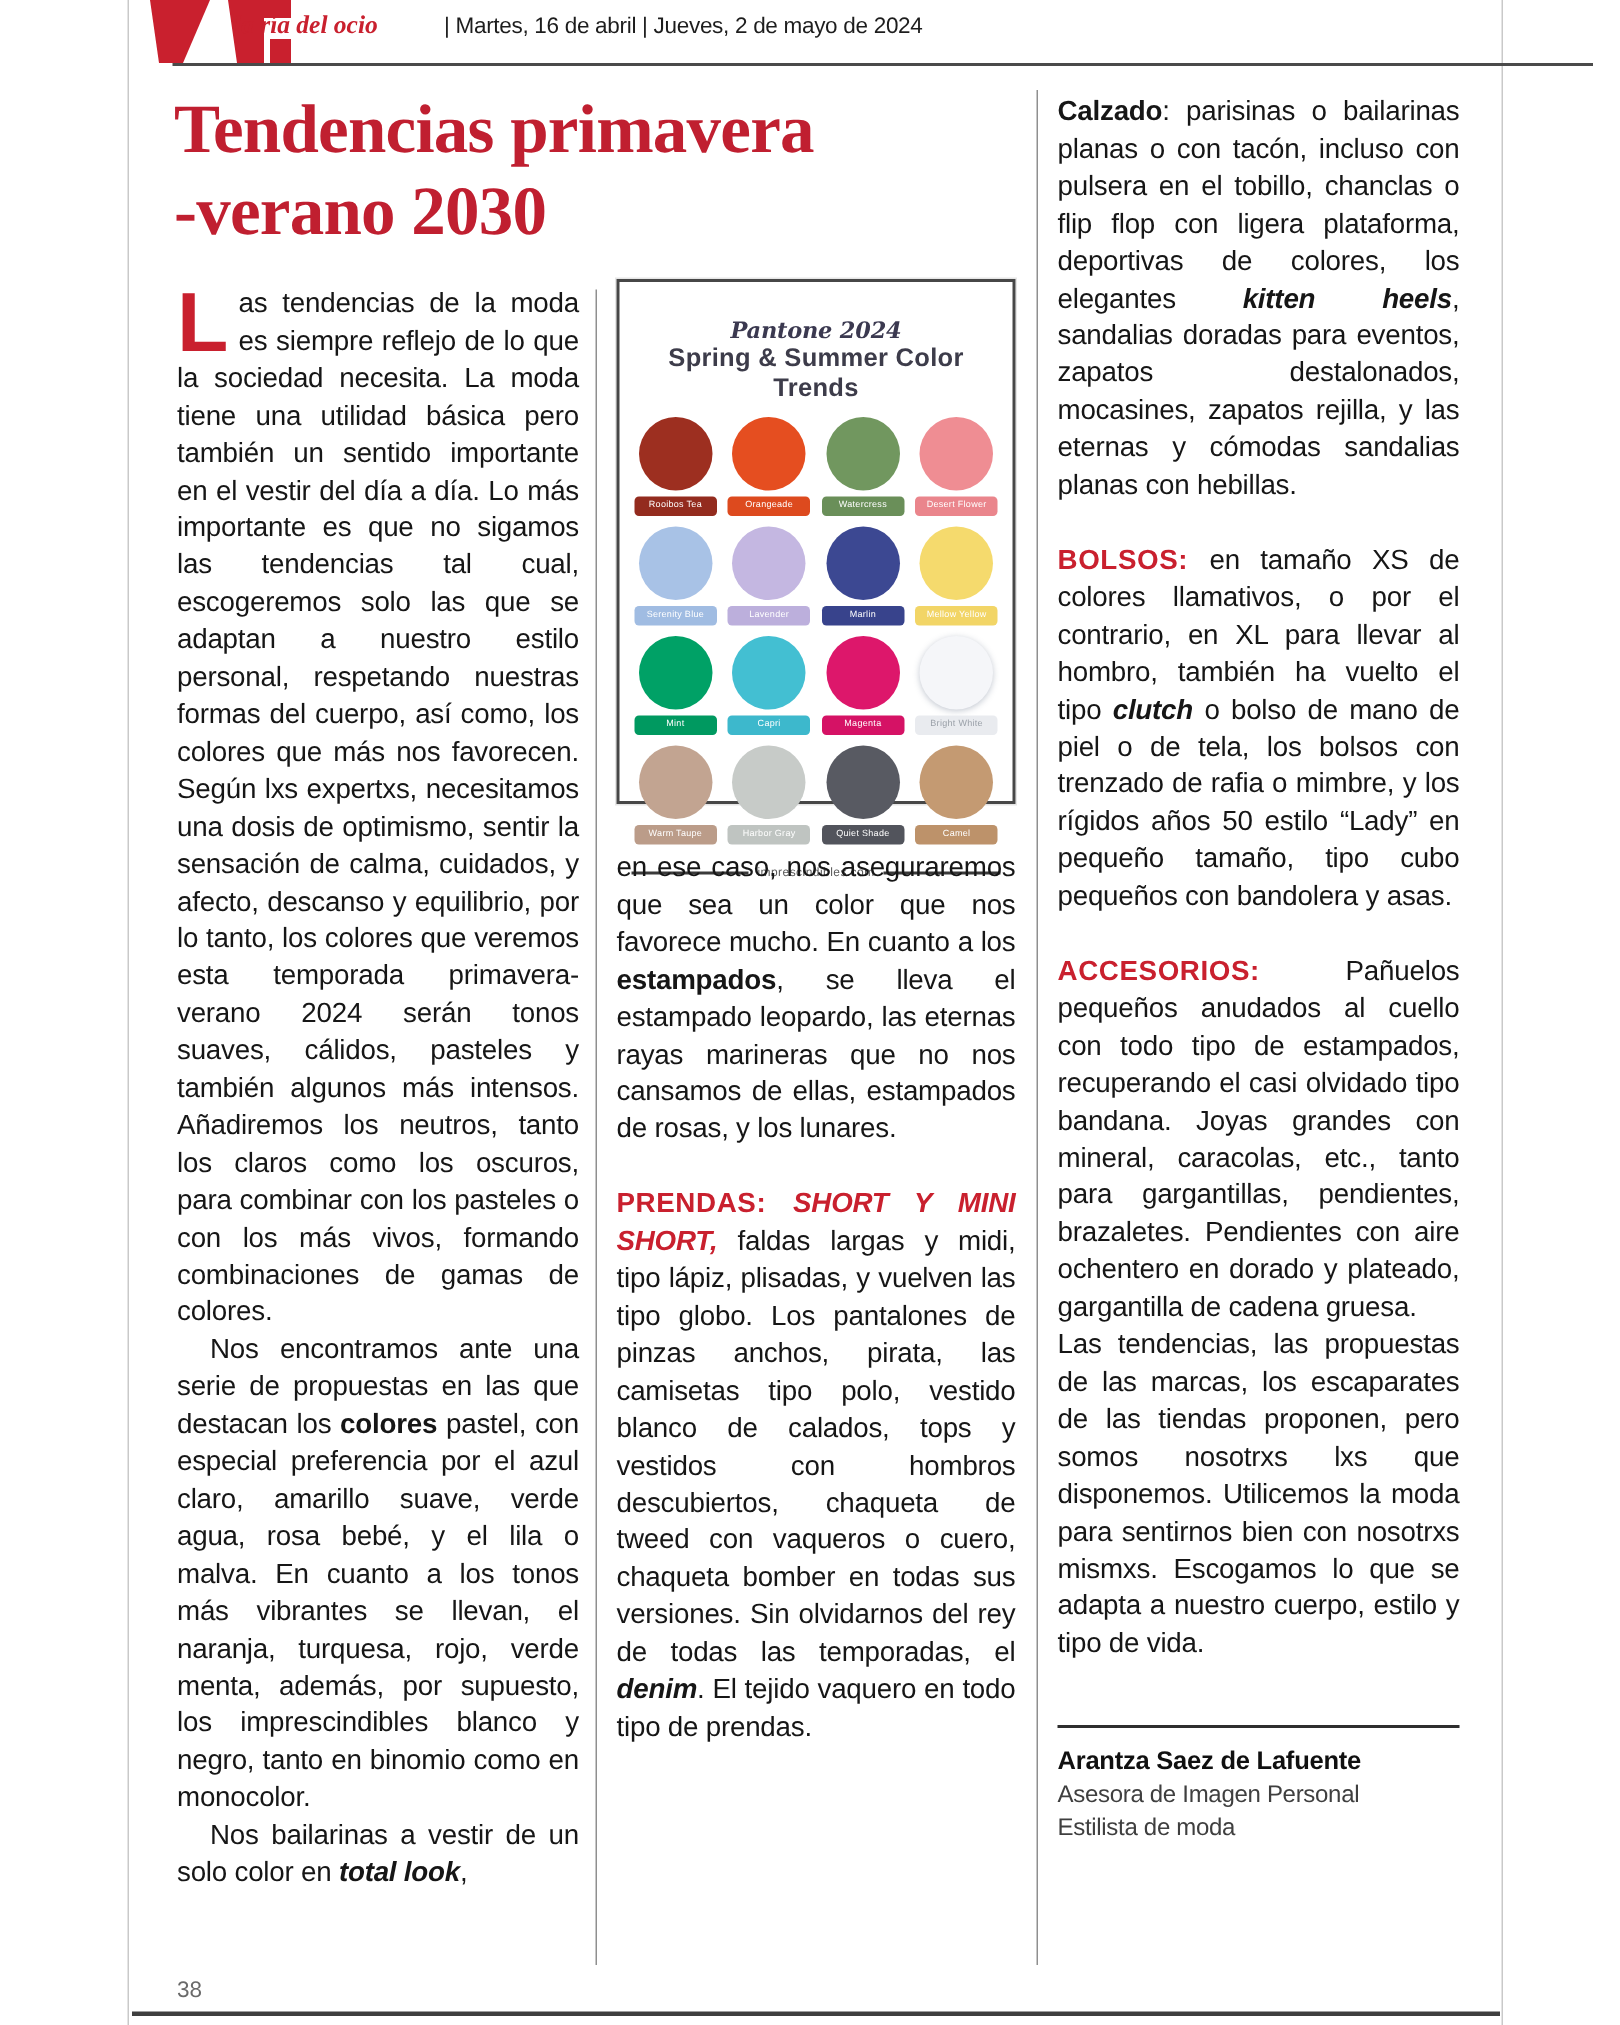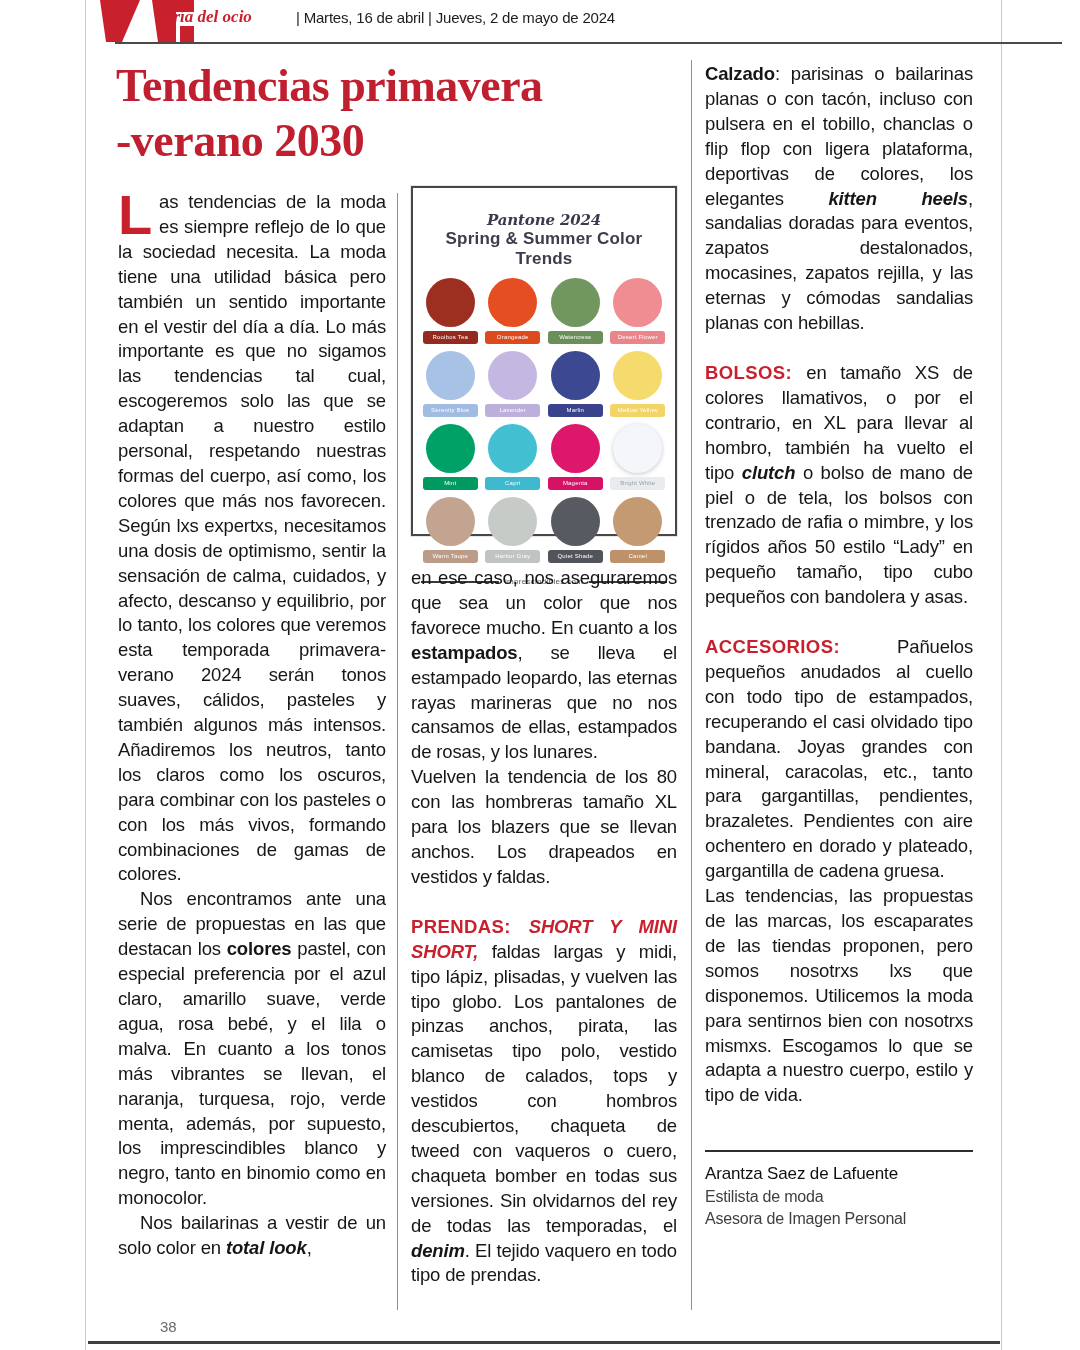--- a/index.html
+++ b/index.html
@@ -60,25 +60,25 @@
   .sw-band{margin-top:4px;width:55px;height:13px;border-radius:3px;color:#ffffff;
     font-size:6px;line-height:13px;text-align:center;overflow:hidden;white-space:nowrap;
     letter-spacing:0.2px;}
   .sw-band.light{color:#9aa0a8;}
   .pantone-caption{display:flex;align-items:center;gap:6px;margin-top:7px;}
   .pantone-caption .line{flex:1;height:2px;background:#3a3a3a;}
   .pantone-caption .cap-text{font-size:8px;color:#5a5a5a;letter-spacing:0.3px;}
 
   
   .author{margin-top:42px;border-top:2px solid #2e2e2e;padding-top:10px;text-align:left;}
-  .author-name{font-size:17px;font-weight:normal;color:#101010;line-height:24px;}
+  .author-name{font-size:17px;font-weight:bold;color:#101010;line-height:24px;}
   .author-line{font-size:16px;color:#3f3f3f;line-height:22px;letter-spacing:-0.2px;}
   .author-url{font-size:16px;color:#4a4a4a;line-height:24px;}
 
-  .page-number{position:absolute;left:118px;top:1318px;font-size:15px;color:#6a6a6a;margin-left:42px;}
+  .page-number{position:absolute;left:118px;top:1318px;font-size:15px;color:#6a6a6a;}
 </style>
 </head>
 <body>
 
 <div class="edge-v edge-left"></div>
 <div class="edge-v edge-right"></div>
 <div class="bottom-rule"></div>
 
 <svg class="logo" viewBox="0 0 96 42" xmlns="http://www.w3.org/2000/svg">
   <g fill="#c9202e">
@@ -176,30 +176,29 @@
         </div>
       </div>
     <div class="pantone-caption">
       <span class="line"></span>
       <span class="cap-text">imprescindibles.com</span>
       <span class="line"></span>
     </div>
   </figure>
   <div class="col2-text">
     <p class="para"><span>en ese caso, nos aseguraremos que sea un color que nos favorece mucho. En cuanto a los </span><span class="seg-b">estampados</span><span>, se lleva el estampado leopardo, las eternas rayas marineras que no nos cansamos de ellas, estampados de rosas, y los lunares.</span></p>
-    <p class="para"><span>Vuelven la tendencia de los 80 con las hombreras tamaño XL para los blazers que se llevan anchos. Los drapeados en vestidos y faldas.</span></p>
     <p class="para gap"><span class="seg-rb">PRENDAS: </span><span class="seg-rbi">SHORT Y MINI SHORT,</span><span> faldas largas y midi, tipo lápiz, plisadas, y vuelven las tipo globo. Los pantalones de pinzas anchos, pirata, las camisetas tipo polo, vestido blanco de calados, tops y vestidos con hombros descubiertos, chaqueta de tweed con vaqueros o cuero, chaqueta bomber en todas sus versiones. Sin olvidarnos del rey de todas las temporadas, el </span><span class="seg-bi">denim</span><span>. El tejido vaquero en todo tipo de prendas.</span></p>
   </div>
 </div>
 
 <div class="col col3">
   <p class="para"><span class="seg-b">Calzado</span><span>: parisinas o bailarinas planas o con tacón, incluso con pulsera en el tobillo, chanclas o flip flop con ligera plataforma, deportivas de colores, los elegantes </span><span class="seg-bi">kitten heels</span><span>, sandalias doradas para eventos, zapatos destalonados, mocasines, zapatos rejilla, y las eternas y cómodas sandalias planas con hebillas.</span></p>
   <p class="para gap"><span class="seg-rb">BOLSOS: </span><span>en tamaño XS de colores llamativos, o por el contrario, en XL para llevar al hombro, también ha vuelto el tipo </span><span class="seg-bi">clutch</span><span> o bolso de mano de piel o de tela, los bolsos con trenzado de rafia o mimbre, y los rígidos años 50 estilo “Lady” en pequeño tamaño, tipo cubo pequeños con bandolera y asas.</span></p>
   <p class="para gap"><span class="seg-rb">ACCESORIOS: </span><span>Pañuelos pequeños anudados al cuello con todo tipo de estampados, recuperando el casi olvidado tipo bandana. Joyas grandes con mineral, caracolas, etc., tanto para gargantillas, pendientes, brazaletes. Pendientes con aire ochentero en dorado y plateado, gargantilla de cadena gruesa.</span></p>
   <p class="para"><span>Las tendencias, las propuestas de las marcas, los escaparates de las tiendas proponen, pero somos nosotrxs lxs que disponemos. Utilicemos la moda para sentirnos bien con nosotrxs mismxs. Escogamos lo que se adapta a nuestro cuerpo, estilo y tipo de vida.</span></p>
   <div class="author">
     <div class="author-name">Arantza Saez de Lafuente</div>
+    <div class="author-line">Asesora de Imagen Personal</div>
     <div class="author-line">Estilista de moda</div>
-    <div class="author-line">Asesora de Imagen Personal</div>
   </div>
 </div>
 
 <div class="page-number">38</div>
 
 </body></html>

